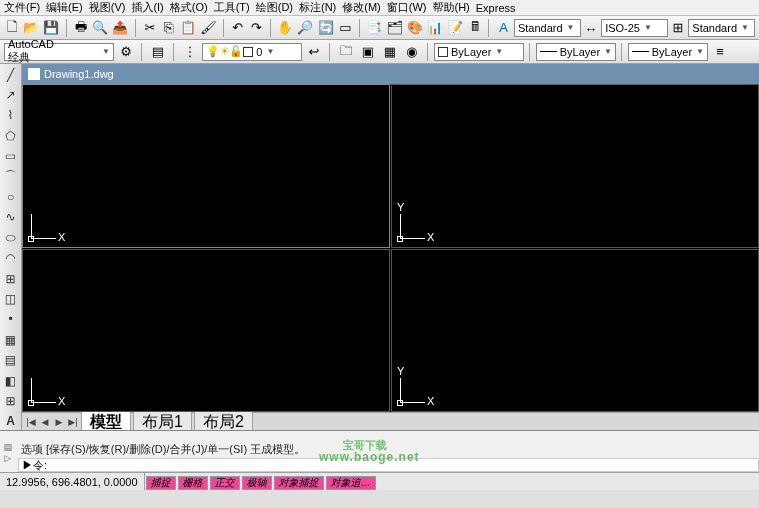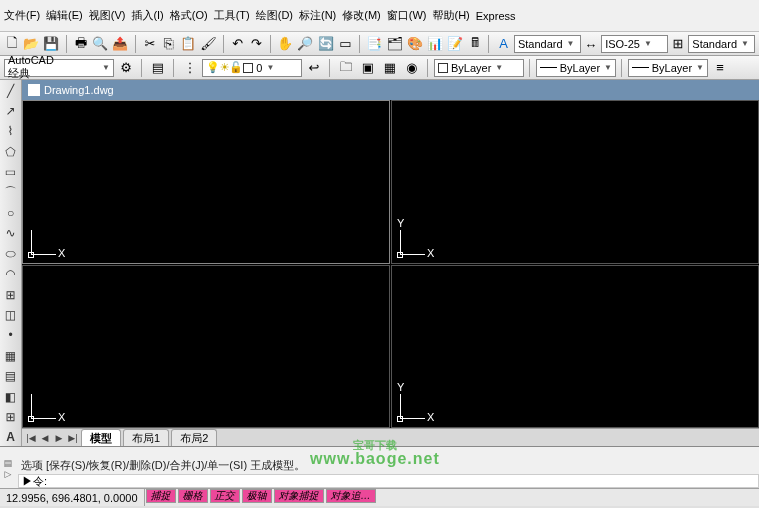--- a/index.html
+++ b/index.html
@@ -1,17 +1,17 @@
 <!DOCTYPE html>
 <html><head>
 <meta charset="utf-8">
 <style>
 * { margin: 0; padding: 0; box-sizing: border-box; font-family: "SimSun", Arial, sans-serif; font-size: 11px; }
 body { width: 759px; height: 508px; background: #e0e0e0; overflow: hidden; position: relative; }
-.menubar { height: 32px; background: #f0f0f0; display: flex; align-items: center; padding: 0 4px; border-bottom: 1px solid #c0c0c0; }
+.menubar { height: 16px; background: #f0f0f0; display: flex; align-items: center; padding: 0 4px; border-bottom: 1px solid #c0c0c0; }
 .menubar span { margin-right: 6px; cursor: pointer; }
 .toolbar1, .toolbar2 { height: 24px; background: linear-gradient(#f8f8f8, #e0e0e0); display: flex; align-items: center; padding: 0 4px; border-bottom: 1px solid #a0a0a0; gap: 2px; }
 .toolbar2 { height: 24px; }
 .tbtn { width: 20px; height: 20px; display: inline-flex; align-items: center; justify-content: center; border: 1px solid transparent; border-radius: 2px; cursor: pointer; font-size: 13px; }
 .tsep { width: 2px; height: 18px; border-left: 1px solid #a0a0a0; margin: 0 3px; }
 .tdrop { height: 18px; border: 1px solid #888; background: #fff; display: inline-flex; align-items: center; padding: 0 3px; font-size: 11px; cursor: pointer; }
 .tdrop .arrow { margin-left: 4px; font-size: 8px; color: #555; }
 .workspace-sel { width: 110px; gap: 36px; }
 .std-drop { width: 80px; }
 .layer-drop { width: 100px; }
@@ -29,32 +29,32 @@
 .vp.active { border: 1px solid #888; }
 .ucs { position: absolute; font-family: monospace; font-size: 9px; color: #fff; pointer-events: none; }
 .ucs.low { bottom: 8px; left: 8px; }
 .ucs-line-v { width: 1px; height: 25px; background: #fff; position: absolute; bottom: 0; left: 0; }
 .ucs-line-h { height: 1px; width: 25px; background: #fff; position: absolute; bottom: 0; left: 0; }
 .ucs-y { position: absolute; bottom: 26px; left: -3px; color: #fff; }
 .ucs-x { position: absolute; bottom: -4px; left: 27px; color: #fff; }
 .ucs-sq { position: absolute; bottom: -3px; left: -3px; width: 6px; height: 6px; border: 1px solid #fff; }
 .tab-row { height: 18px; background: #d8d8d8; display: flex; align-items: center; padding: 0 2px; border-top: 1px solid #a0a0a0; }
 .navbtn { width: 14px; height: 14px; display: inline-flex; align-items: center; justify-content: center; font-size: 9px; cursor: pointer; color: #444; }
-.tab { padding: 1px 8px; margin: 0 1px; background: #e8e8e8; border: 1px solid #a0a0a0; border-bottom: none; border-radius: 3px 3px 0 0; cursor: pointer; font-size: 11px; }
+.tab { padding: 1px 8px; margin: 0 1px; background: #e8e8e8; border: 1px solid #a0a0a0; border-bottom: none; border-radius: 3px 3px 0 0; cursor: pointer; font-size: 16px; }
 .tab.active { background: #fff; font-weight: bold; }
 .cmdzone { height: 42px; background: #f0f0f0; border-top: 1px solid #888; display: flex; flex-direction: column; justify-content: end; padding-left: 18px; position: relative; }
 .cmdzone .grip { position: absolute; left: 2px; top: 4px; width: 12px; height: 34px; display: flex; flex-direction: column; gap: 1px; align-items: center; justify-content: center; }
 .grip span { font-size: 9px; color: #666; }
 .cmd-line { height: 14px; font-size: 11px; background: #fff; border: 1px solid #ccc; padding: 0 3px; display: flex; align-items: center; }
 .cmd-hist { font-size: 11px; padding: 1px 3px; color: #222; }
-.statusbar { height: 18px; background: #e8e8e8; border-top: 1px solid #a0a0a0; display: flex; align-items: flex-start; font-size: 11px; }
+.statusbar { height: 18px; background: #e8e8e8; border-top: 1px solid #a0a0a0; display: flex; align-items: flex-end; font-size: 11px; }
 .coord { padding: 0 6px; border-right: 1px solid #a0a0a0; height: 100%; display: flex; align-items: center; }
 .stbtn { padding: 0 4px; border: 1px solid #999; margin: 0 1px; height: 14px; display: inline-flex; align-items: center; font-size: 10px; cursor: pointer; background: #ec4899; font-style: italic; }
 .watermark { position: absolute; left: 310px; top: 440px; font-size: 28px; font-weight: bold; color: rgba(62,178,60,0.7); pointer-events: none; font-family: "Microsoft YaHei", sans-serif; text-align: center; line-height: 1; }
-.watermark .url { font-size: 16px; color: rgba(62,178,60,0.8); letter-spacing: 1px; }
+.watermark .url { font-size: 12px; color: rgba(62,178,60,0.8); letter-spacing: 1px; margin-left: 9px; }
 </style>
 </head>
 <body>
 
 <div class="menubar">
   <span>文件(F)</span>
   <span>编辑(E)</span>
   <span>视图(V)</span>
   <span>插入(I)</span>
   <span>格式(O)</span>

